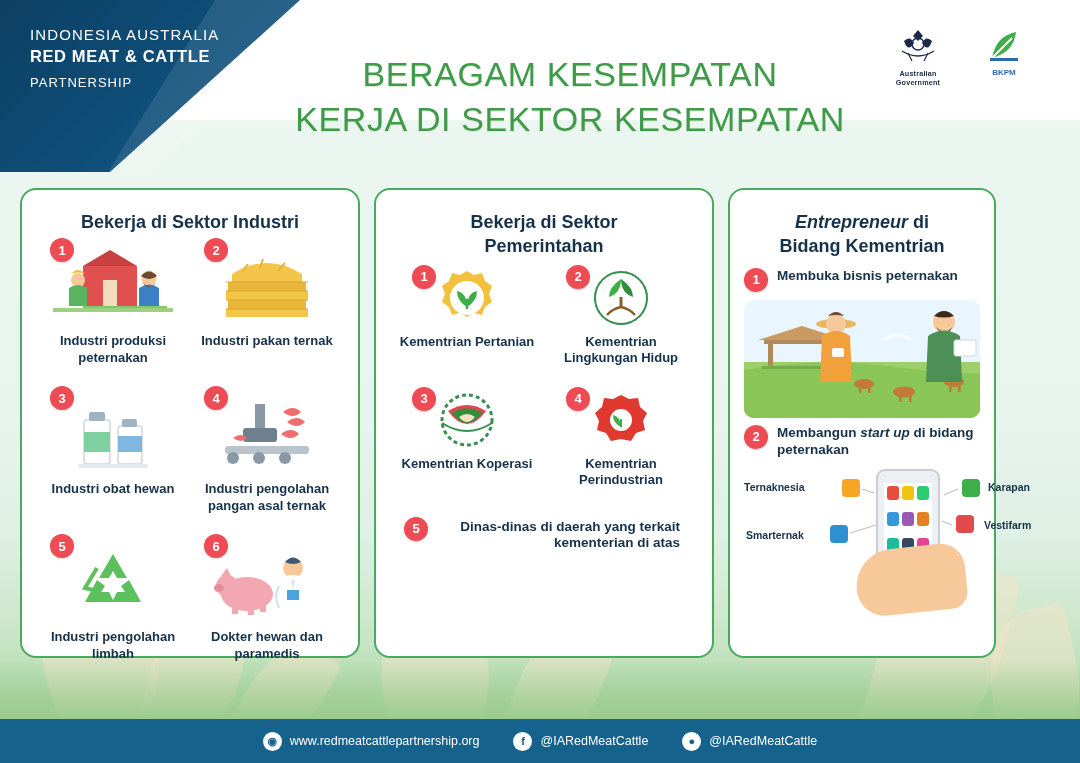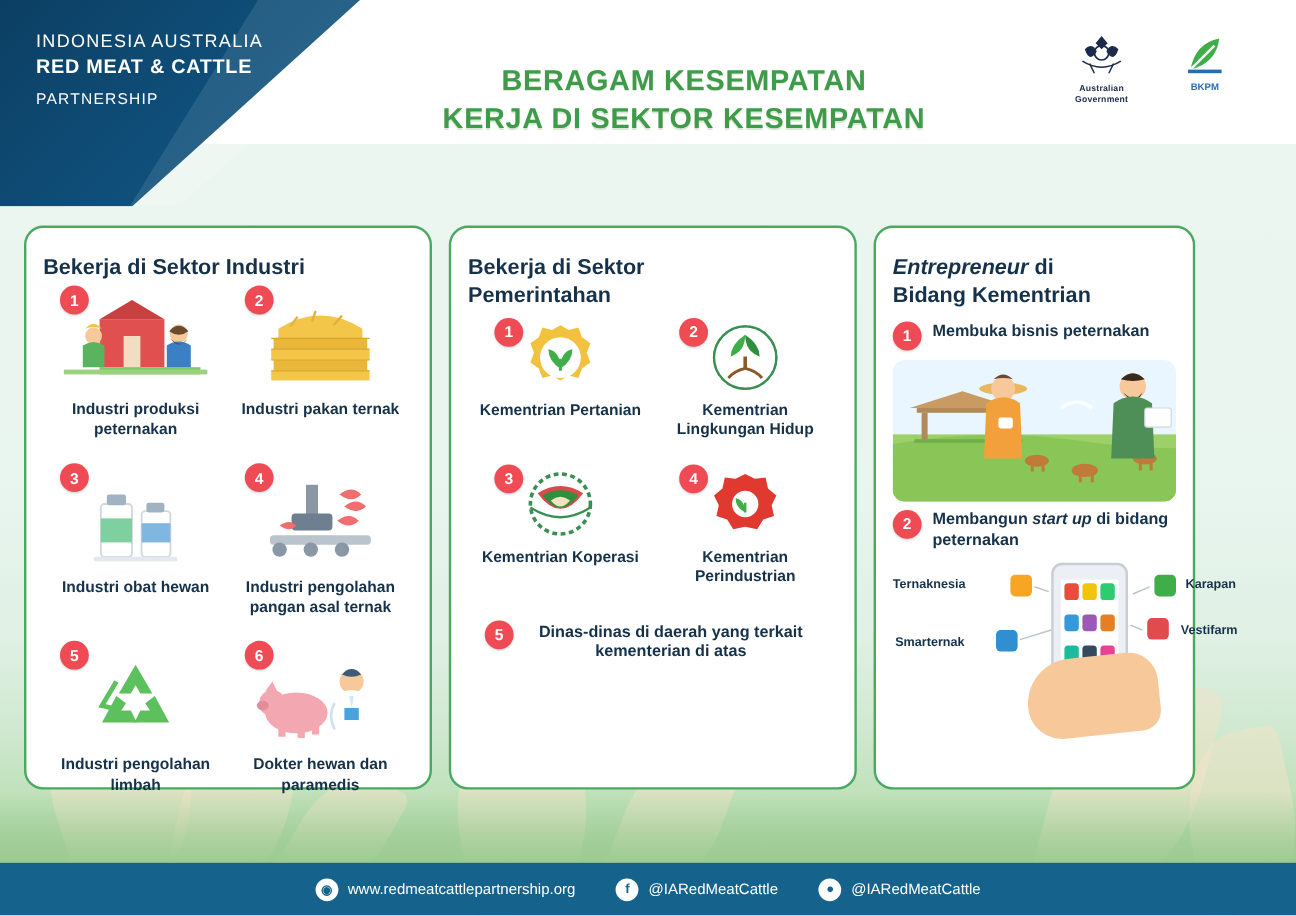--- a/index.html
+++ b/index.html
@@ -53,21 +53,21 @@
   }
   .brand .b1 { font-size: 15px; letter-spacing: 1.1px; font-weight: 400; }
   .brand .b2 { font-size: 16.5px; letter-spacing: .6px; font-weight: 700; margin-top: 2px; }
   .brand .b3 { font-size: 13px; letter-spacing: 1px; font-weight: 400; margin-top: 9px; }
 
   .title-wrap {
     position: absolute; left: 250px; top: 52px; width: 640px;
     text-align: center;
   }
   .title-wrap .t {
-    font-size: 24px; font-weight: 700; color: #3f9a4a;
+    font-size: 34px; font-weight: 400; color: #3f9a4a;
     letter-spacing: .6px; line-height: 1.32;
     text-shadow: 0 1px 0 #d7ead2;
     text-align: center;
   }
 
   .gov-logos {
     position: absolute; right: 48px; top: 26px;
     display: flex; align-items: flex-start; gap: 22px;
   }
   .crest { width: 72px; text-align: center; color: #1b2a4a; }
@@ -88,21 +88,21 @@
     border: 2px solid #49a95f;
     border-radius: 16px;
     position: relative;
     padding: 14px 14px 10px;
   }
   .card.c1 { width: 340px; }
   .card.c2 { width: 340px; }
   .card.c3 { width: 268px; }
 
   .card-title {
-    text-align: left; color: #16314a; font-weight: 700;
+    text-align: center; color: #16314a; font-weight: 700;
     font-size: 18px; line-height: 1.35; margin-top: 6px; margin-bottom: 8px;
   }
 
   .grid2 { display: flex; flex-wrap: wrap; }
   .cell { width: 50%; position: relative; padding: 0 4px 6px; text-align: center; }
 
   .num {
     width: 24px; height: 24px; border-radius: 50%;
     background: #ef4b54; color: #fff; font-weight: 700; font-size: 13px;
     display: flex; align-items: center; justify-content: center;
@@ -121,21 +121,21 @@
   .c2 .cell .num { left: 22px; top: -2px; }
 
   .c2 .cell { height: 122px; }
   .c2 .art { height: 62px; }
 
   .wide-item {
     display: flex; align-items: flex-start; gap: 10px;
     padding: 6px 18px 0 14px;
   }
   .wide-item .num { position: static; flex: 0 0 auto; }
-  .wide-item .cap { margin-top: 2px; text-align: center; font-size: 13.5px; }
+  .wide-item .cap { margin-top: 2px; text-align: right; font-size: 13.5px; }
 
   
   .c3 .entry { display: flex; align-items: flex-start; gap: 9px; margin-top: 6px; }
   .c3 .entry .num { position: static; flex: 0 0 auto; margin-top: 1px; }
   .c3 .entry .etext { font-size: 13.5px; font-weight: 700; color: #16314a; line-height: 1.3; }
   .c3 .entry .etext em { font-style: italic; }
 
   .scene {
     margin: 8px 0 2px; height: 118px; border-radius: 10px;
     background: linear-gradient(180deg,#eaf6ff 0%, #eaf6ff 52%, #cfe59a 60%, #a9d46a 78%, #8cc455 100%);

